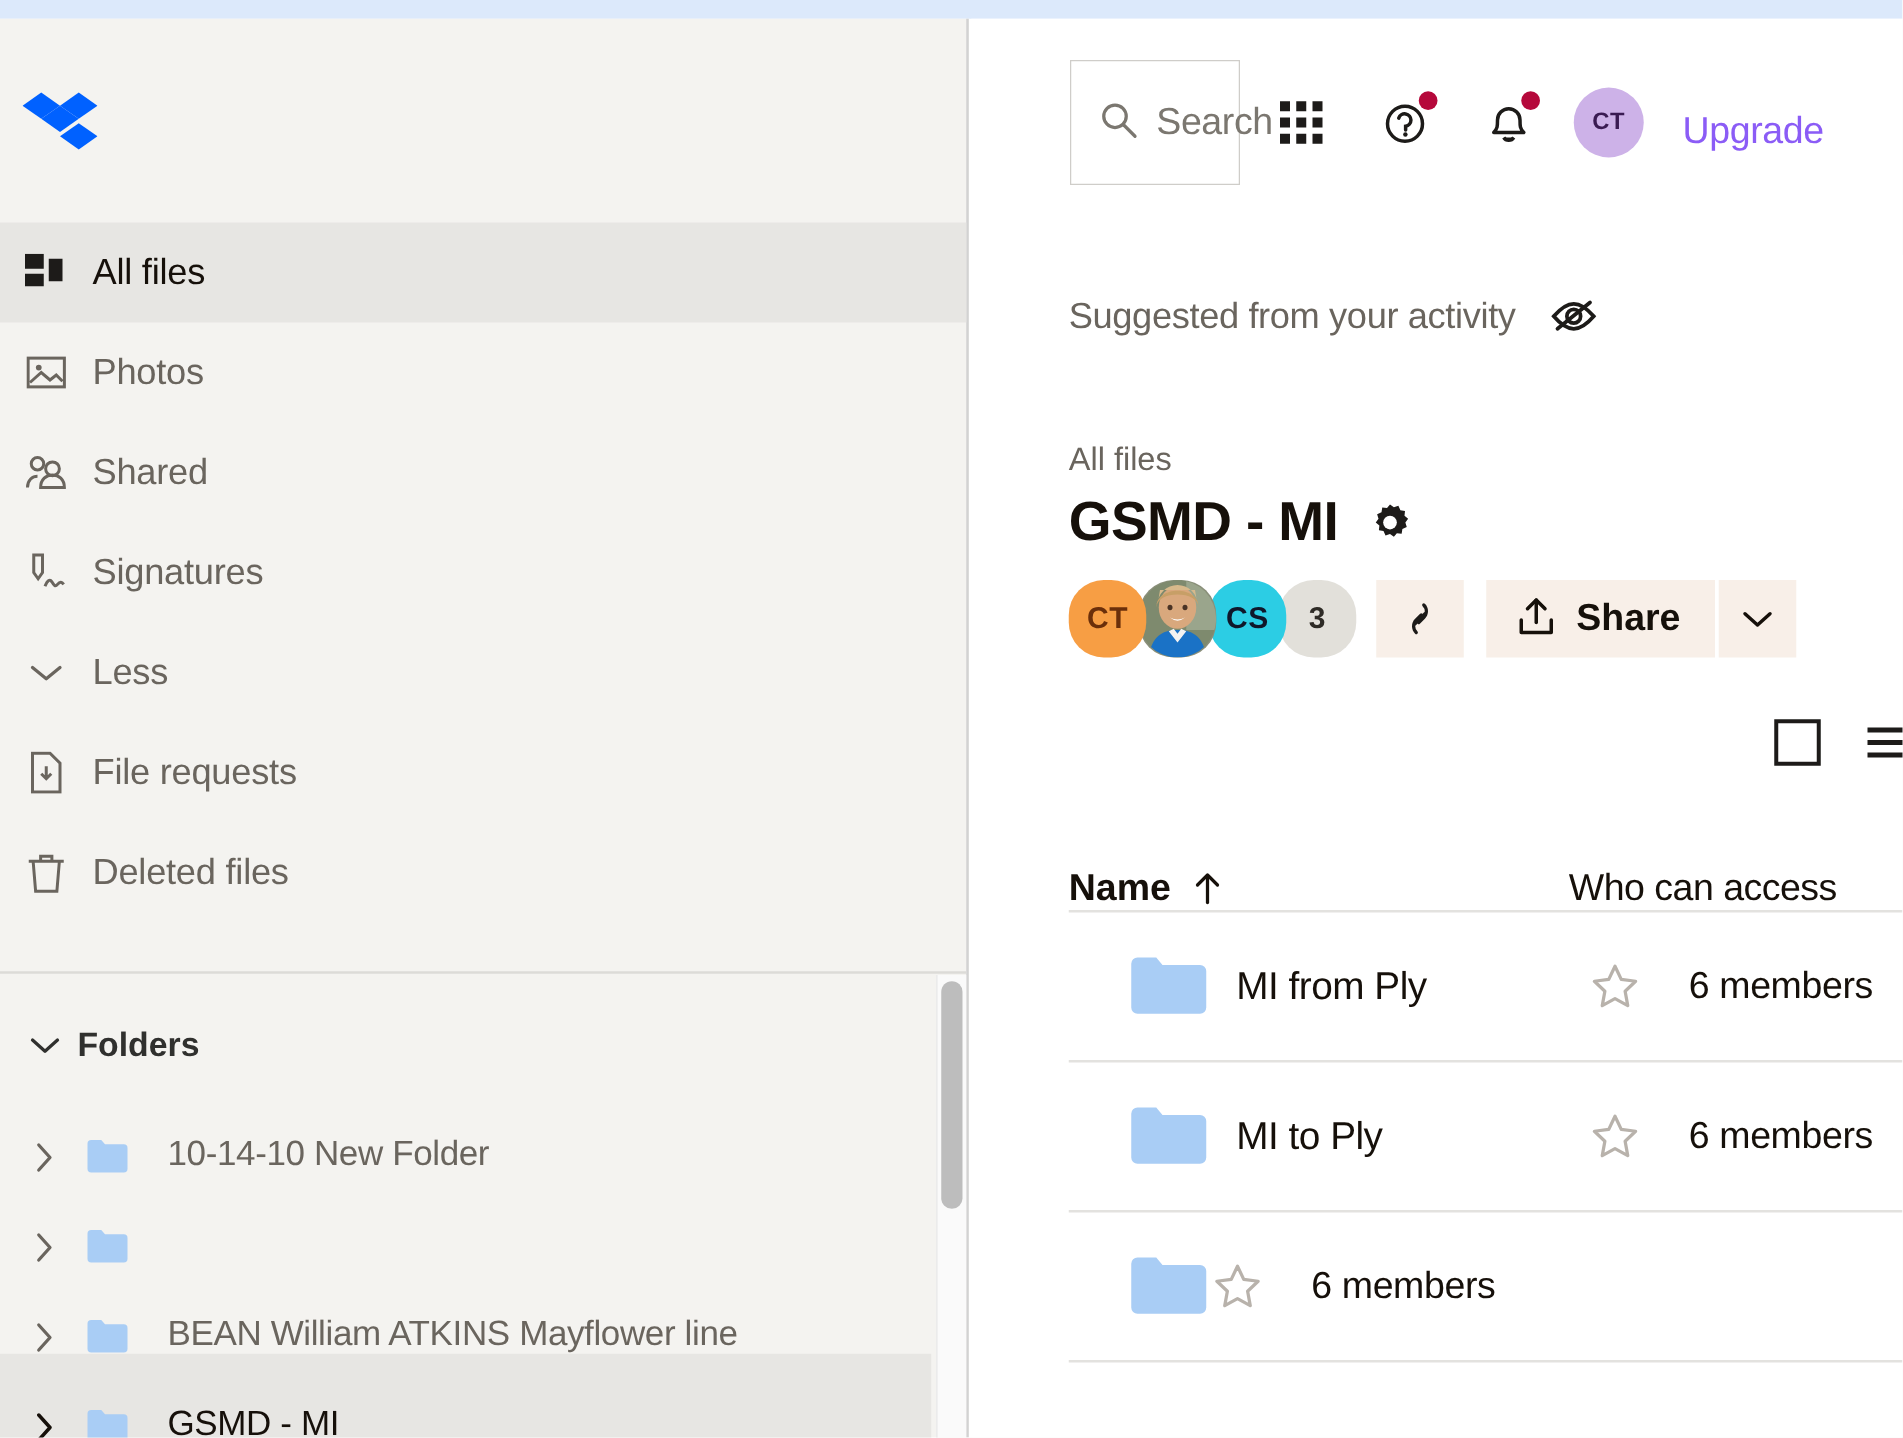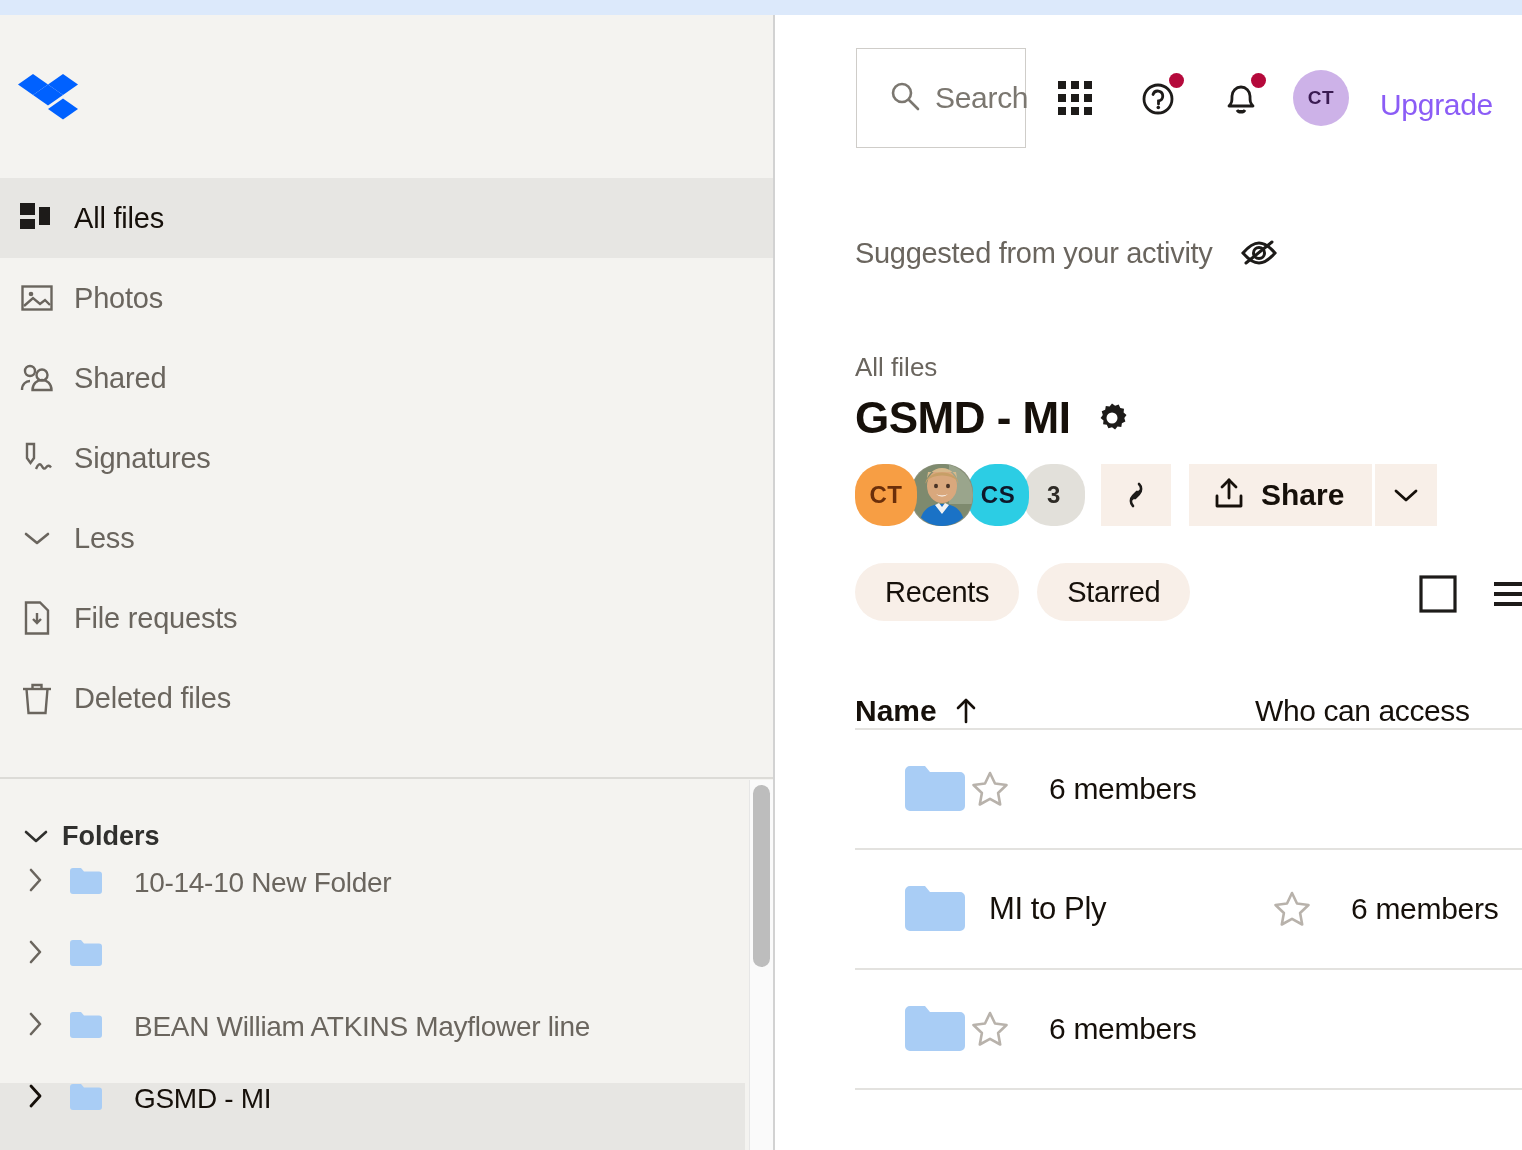--- a/index.html
+++ b/index.html
@@ -55,21 +55,21 @@
   
   .folders-sec { position: absolute; top: 790px; left: 0; width: 745px; }
   .folders-head {
     display: flex; align-items: center; height: 62px; padding-left: 16px;
   }
   .folders-head .caret { width: 40px; display:flex; justify-content:center; }
   .folders-title {
     font-size: 27px; font-weight: bold; color: #30302e; margin-left: 6px;
   }
   .tree-item {
-    display: flex; align-items: flex-start; height: 72px; padding-left: 16px;
+    display: flex; align-items: flex-end; height: 72px; padding-left: 16px;
     cursor: pointer;
     gap: 13px;
   }
   .tree-item.selected { background: #e7e6e3; }
   .tree-caret { width: 40px; min-width:40px; display:flex; justify-content:center; }
   .tree-folder-ico { width: 42px; min-width:42px; margin-right: 10px; display:flex; align-items:center;}
   .tree-label { font-size: 28px; color: #6a655e; letter-spacing: -0.3px; white-space: nowrap;}
   .tree-item.selected .tree-label { color: #16100a; }
 
   
@@ -85,23 +85,23 @@
   }
 
   
   .main { position: absolute; top: 15px; left: 777px; width: 745px; height: 1135px; background:#fff;}
 
   .topbar {
     position: absolute; top: 33px; left: 79px;
     display: flex; align-items: center; height: 100px;
   }
   .search-box {
-    width: 170px; height: 100px;
+    width: 136px; height: 100px;
     border: 1px solid #cfcdc9; background: #fff;
-    display: flex; align-items: center; padding-left: 32px;
+    display: flex; align-items: center; padding-left: 22px;
   }
   .search-text {
     font-size: 30px; color: #7b7770; margin-left: 14px; letter-spacing: -0.3px;
   }
   .icon-btn {
     width: 58px; height: 58px; display:flex; align-items:center; justify-content:center;
     position: relative; cursor: pointer;
   }
   .badge-dot {
     position: absolute; top: 4px; right: 4px;
@@ -501,24 +501,20 @@
         <span class="share-label">Share</span>
       </span>
 
       <span class="share-caret">
         <svg width="28" height="18" viewBox="0 0 28 18" fill="none" stroke="#16100a" stroke-width="2.8" stroke-linecap="round" stroke-linejoin="round">
           <path d="M4 5 L14 14 L24 5"></path>
         </svg>
       </span>
     </div>
 
-    <div class="chips-row">
-      <span class="chip">Recents</span>
-      <span class="chip">Starred</span>
-    </div>
 
     <div class="view-toggles">
       <span class="view-btn">
         <svg width="40" height="40" viewBox="0 0 40 40" fill="none" stroke="#1d1b19" stroke-width="3.2">
           <rect x="3" y="3" width="34" height="34"></rect>
         </svg>
       </span>
       <span class="view-btn list">
         <svg width="36" height="30" viewBox="0 0 36 30" stroke="#1d1b19" stroke-width="4" stroke-linecap="butt">
           <path d="M2 5 H34"></path>
@@ -544,20 +540,21 @@
       </div>
 
       <div class="row-divider"></div>
 
       <div class="file-row">
         <span class="row-folder-ico">
           <svg width="64" height="52" viewBox="0 0 64 52">
             <path d="M2 8 a5 5 0 0 1 5-5 h15 l5 6 h30 a5 5 0 0 1 5 5 v29 a5 5 0 0 1 -5 5 h-50 a5 5 0 0 1 -5 -5 z" fill="#a9cdf5"></path>
           </svg>
         </span>
+        <span class="row-name">MI from Ply</span>
         <span class="row-star">
           <svg width="38" height="38" viewBox="0 0 38 38" fill="none" stroke="#b8b2ab" stroke-width="2.6" stroke-linejoin="round">
             <path d="M19 3 l5 10.5 11.5 1.5 -8.4 8 2.1 11.5 -10.2 -5.6 -10.2 5.6 2.1 -11.5 -8.4 -8 11.5 -1.5z"></path>
           </svg>
         </span>
         <span class="row-access">6 members</span>
       </div>
 
       <div class="row-divider"></div>
 

